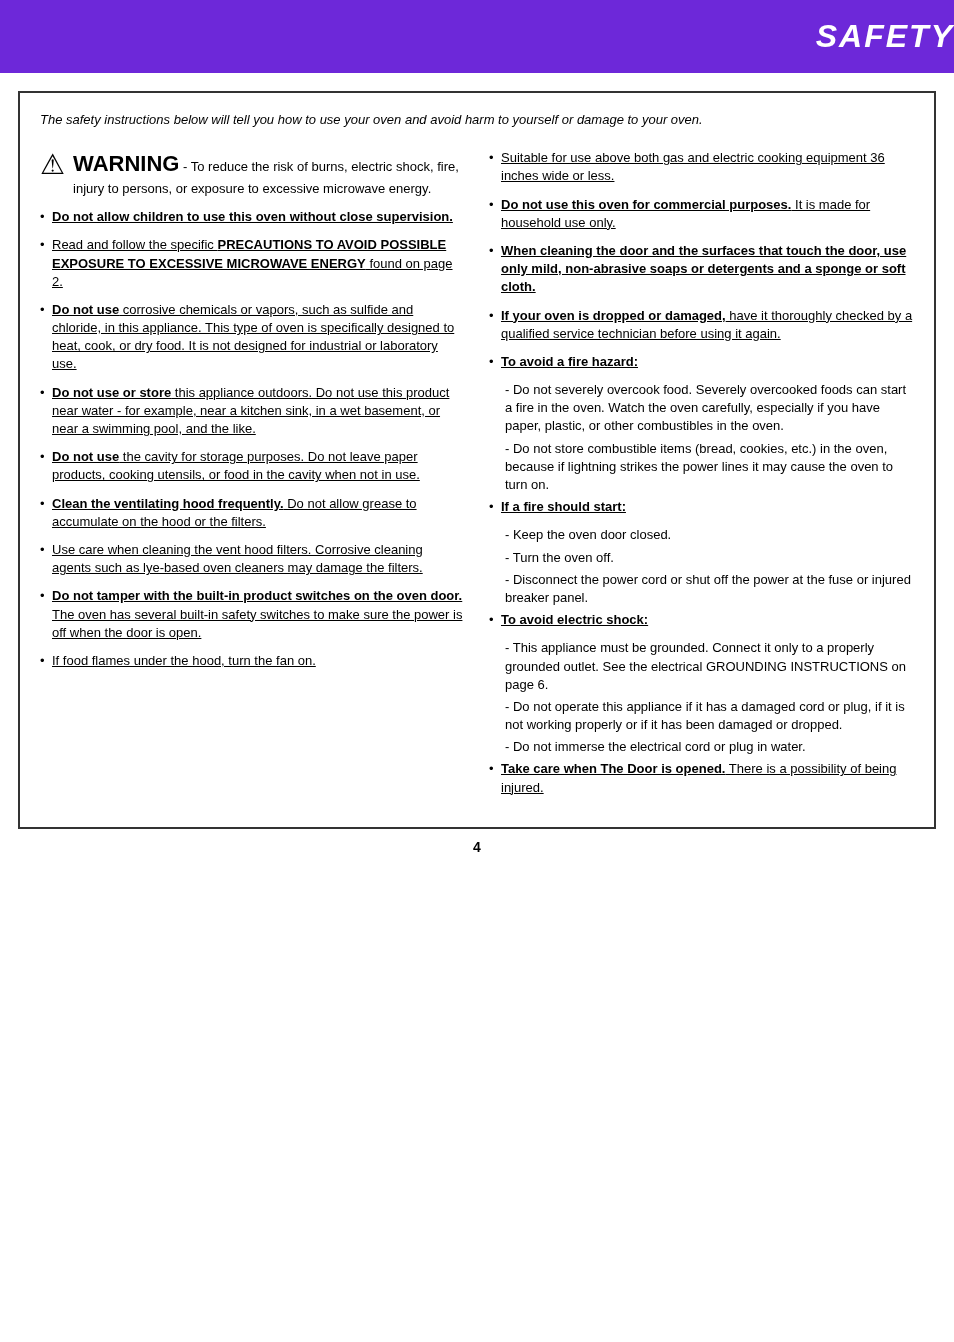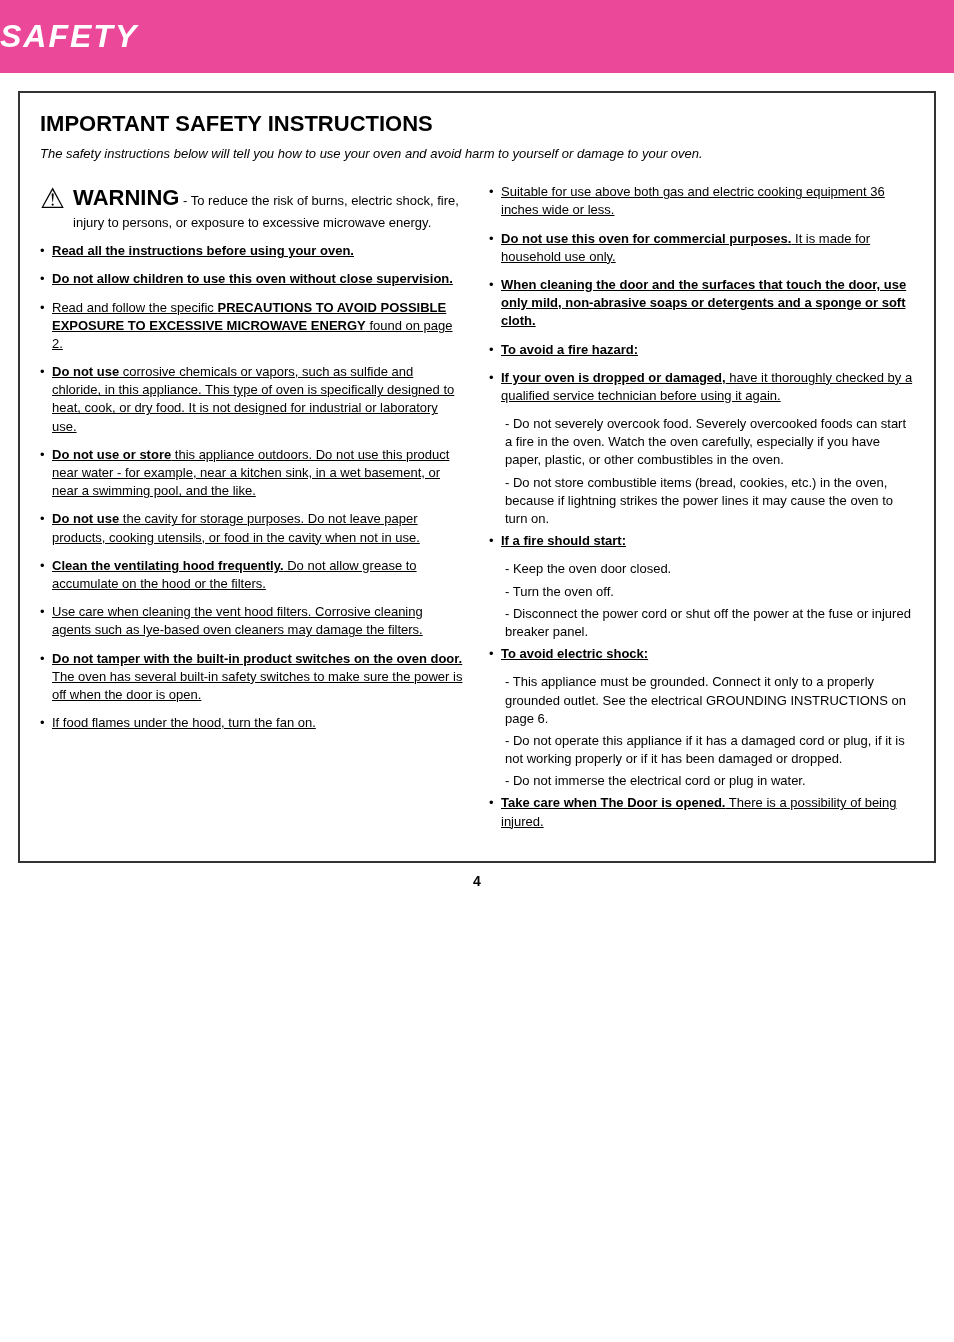--- a/index.html
+++ b/index.html
@@ -4,23 +4,23 @@
   <style>
     * { margin: 0; padding: 0; box-sizing: border-box; }
     body {
       font-family: Arial, Helvetica, sans-serif;
       font-size: 13px;
       background: #fff;
       width: 954px;
       min-height: 1342px;
     }
     .page-header {
-      background: #ec4899;
+      background: #6d28d9;
       padding: 18px 0;
-      text-align: left;
+      text-align: right;
     }
     .page-header h1 {
       color: #fff;
       font-size: 32px;
       font-weight: bold;
       font-style: italic;
       letter-spacing: 2px;
     }
     .content-box {
       border: 2px solid #333;
@@ -104,37 +104,33 @@
     }
   </style>
 </head>
 <body>
 
 <div class="page-header">
   <h1>SAFETY</h1>
 </div>
 
 <div class="content-box">
-  <div class="section-title">IMPORTANT SAFETY INSTRUCTIONS</div>
   <div class="intro-text">The safety instructions below will tell you how to use your oven and avoid harm to yourself or damage to your oven.</div>
 
   <div class="two-col">
     <div class="col-left">
 
       <div class="warning-block">
         <div class="warning-icon">⚠</div>
         <div class="warning-text">
           <span class="warning-label">WARNING</span><span> - </span><span>To reduce the risk of burns, electric shock, fire, injury to persons, or exposure to excessive microwave energy.</span>
         </div>
       </div>
 
       <div class="bullet-item">
-        <b>Read all the instructions before using your oven.</b>
-      </div>
-      <div class="bullet-item">
         <b>Do not allow children to use this oven without close supervision.</b>
       </div>
       <div class="bullet-item">
         Read and follow the specific <b>PRECAUTIONS TO AVOID POSSIBLE EXPOSURE TO EXCESSIVE MICROWAVE ENERGY</b> found on page 2.
       </div>
       <div class="bullet-item">
         <b>Do not use</b> corrosive chemicals or vapors, such as sulfide and chloride, in this appliance. This type of oven is specifically designed to heat, cook, or dry food. It is not designed for industrial or laboratory use.
       </div>
       <div class="bullet-item">
         <b>Do not use or store</b> this appliance outdoors. Do not use this product near water - for example, near a kitchen sink, in a wet basement, or near a swimming pool, and the like.
@@ -160,24 +156,24 @@
       <div class="bullet-item">
         Suitable for use above both gas and electric cooking equipment 36 inches wide or less.
       </div>
       <div class="bullet-item">
         <b>Do not use this oven for commercial purposes.</b> It is made for household use only.
       </div>
       <div class="bullet-item">
         <b>When cleaning the door and the surfaces that touch the door, use only mild, non-abrasive soaps or detergents and a sponge or soft cloth.</b>
       </div>
       <div class="bullet-item">
+        <b>If your oven is dropped or damaged,</b> have it thoroughly checked by a qualified service technician before using it again.
+      </div>
+      <div class="bullet-item">
         <b>To avoid a fire hazard:</b>
-      </div>
-      <div class="bullet-item">
-        <b>If your oven is dropped or damaged,</b> have it thoroughly checked by a qualified service technician before using it again.
       </div>
       <div class="sub-item">
         - <b>Do not severely overcook food.</b> Severely overcooked foods can start a fire in the oven. Watch the oven carefully, especially if you have paper, plastic, or other combustibles in the oven.
       </div>
       <div class="sub-item">
         - <b>Do not store combustible items (bread, cookies, etc.) in the oven</b>, because if lightning strikes the power lines it may cause the oven to turn on.
       </div>
       <div class="bullet-item">
         <b>If a fire should start:</b>
       </div>

